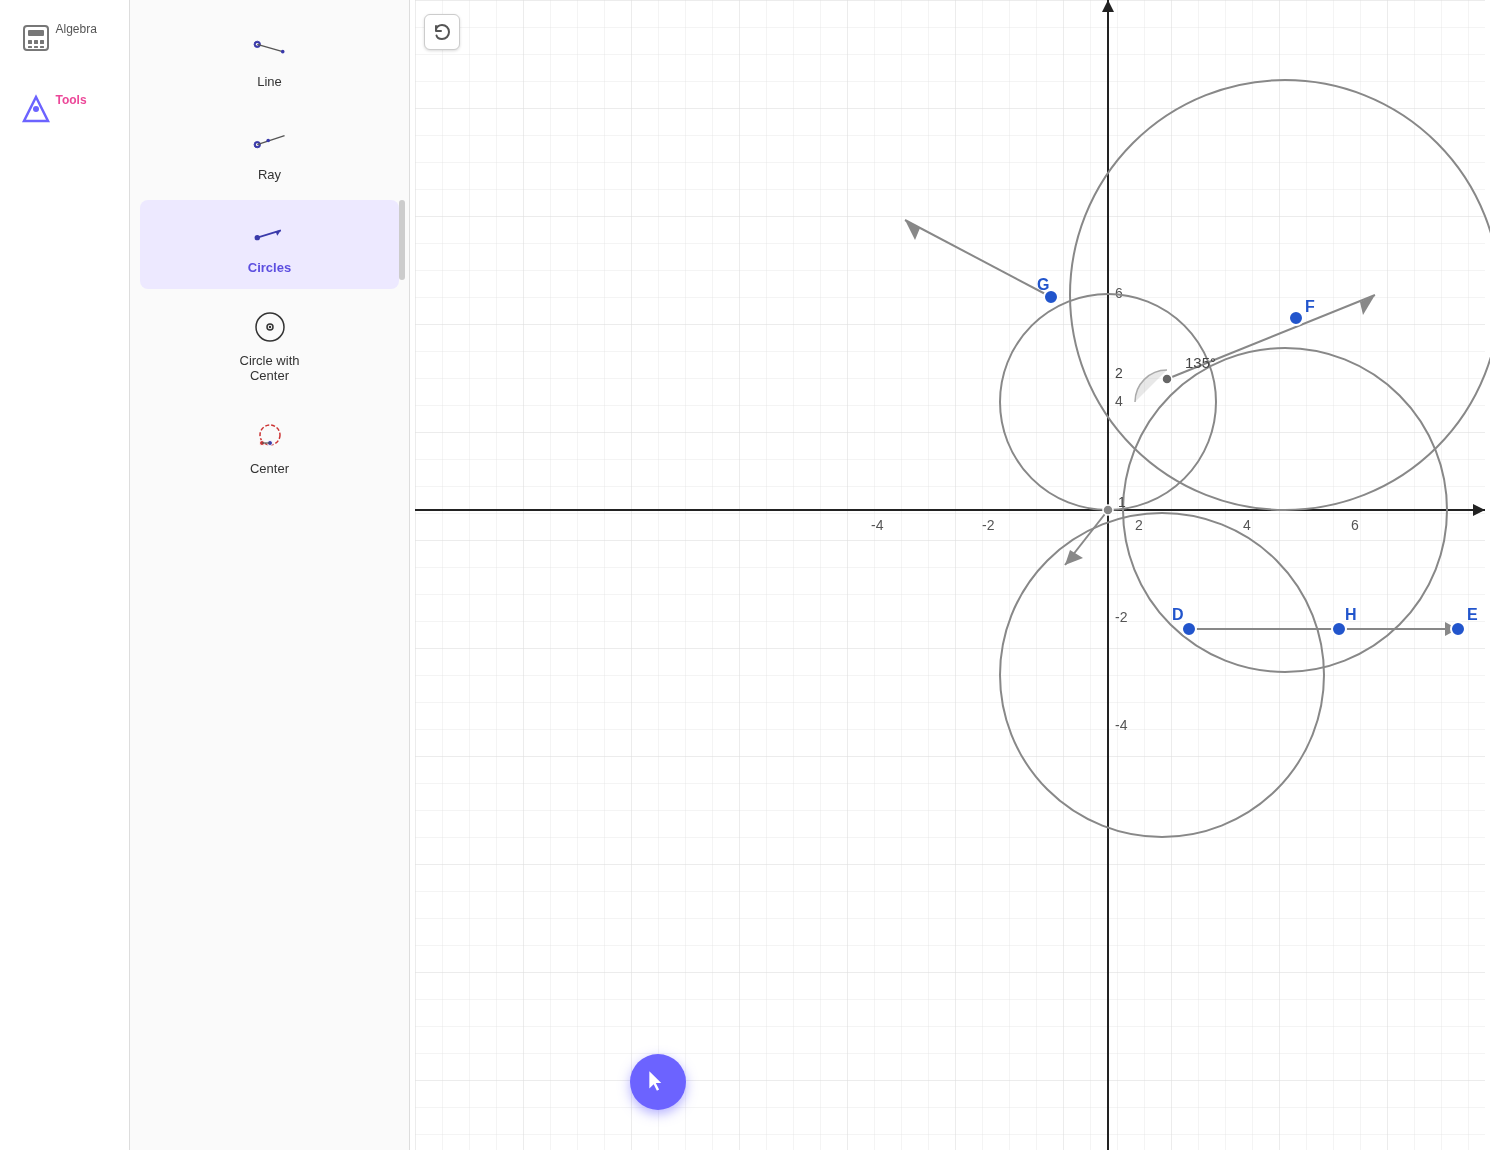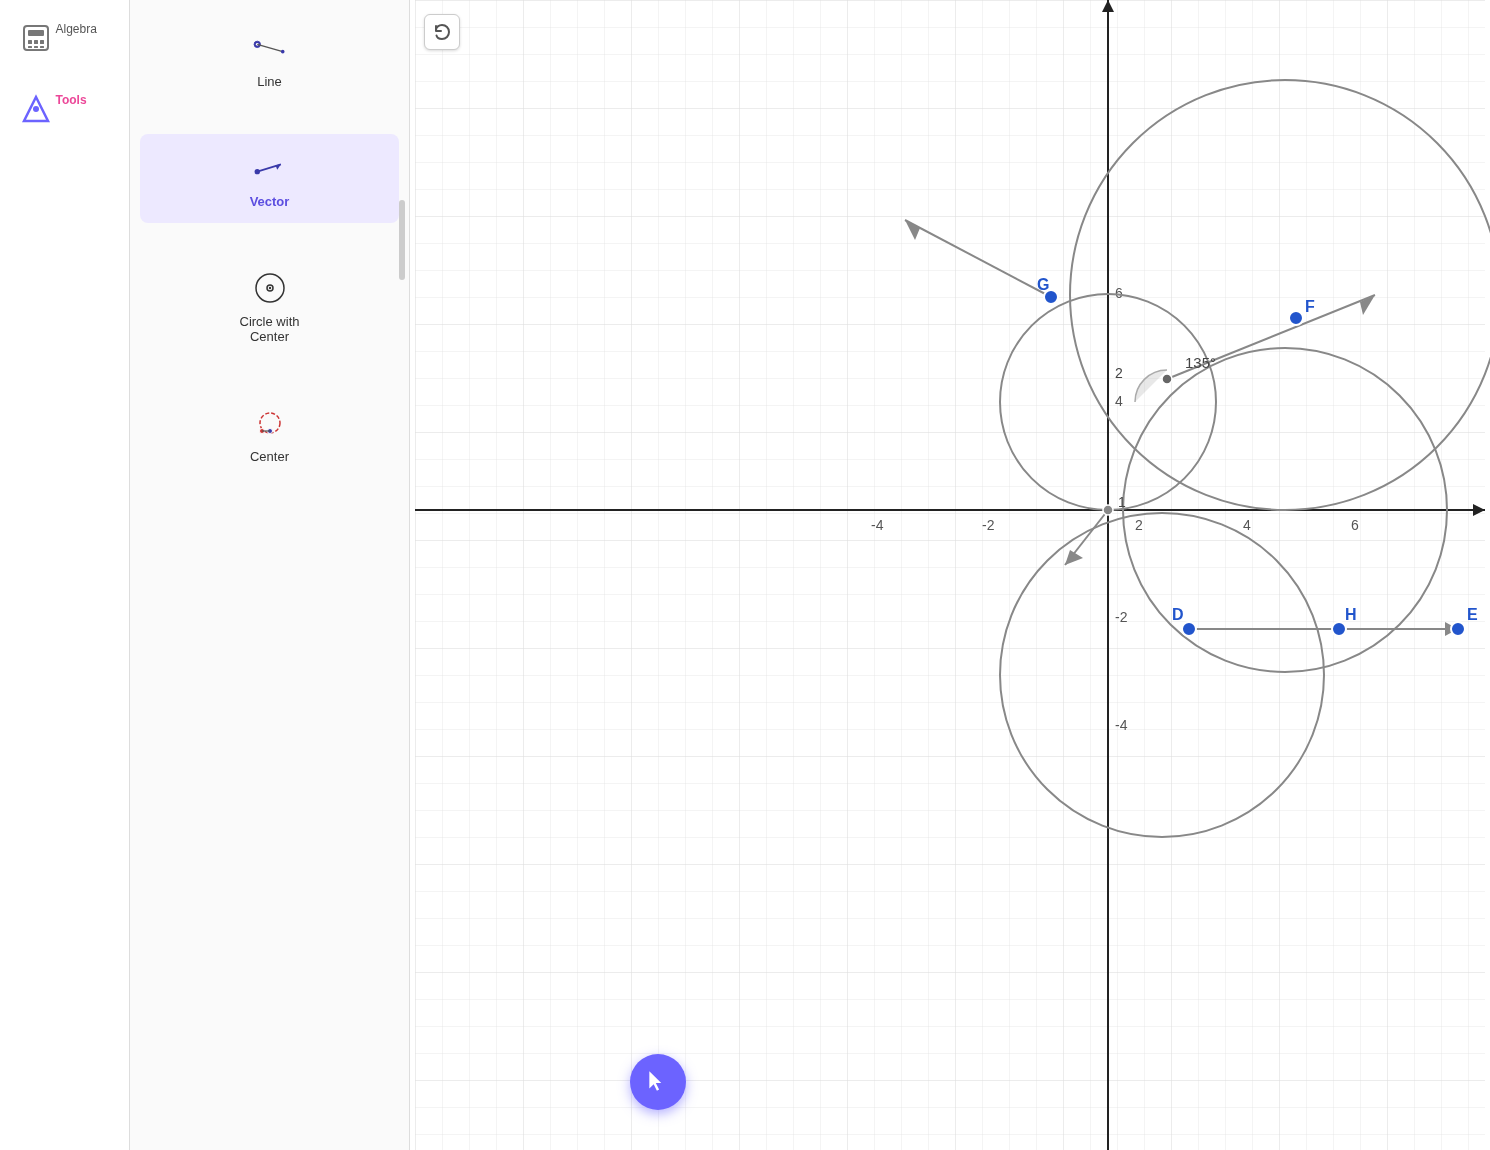--- a/index.html
+++ b/index.html
@@ -148,44 +148,55 @@
     <span class="icon">
       <svg width="32" height="32" viewBox="0 0 32 32" fill="none" xmlns="http://www.w3.org/2000/svg">
         <polygon points="16,4 28,28 4,28" stroke="#6c63ff" stroke-width="2.5" fill="none"></polygon>
         <circle cx="16" cy="16" r="3" fill="#6c63ff"></circle>
       </svg>
     </span>
     <span class="label" style="color:#ec4899; font-weight:bold;">Tools</span>
   </div>
 </div>
 
-<div class="tool-panel" style="position:relative;gap:27px;">
+<div class="tool-panel" style="position:relative;">
 
   <div class="tool-item">
     <div class="tool-icon">
       <svg width="44" height="24" viewBox="0 0 44 24">
         <circle cx="8" cy="8" r="3.5" fill="#3a3aaa" stroke="#3a3aaa"></circle>
         <circle cx="8" cy="8" r="1.5" fill="white"></circle>
         <line x1="8" y1="8" x2="36" y2="16" stroke="#555" stroke-width="1.5"></line>
         <circle cx="36" cy="16" r="2" fill="#3a3aaa"></circle>
       </svg>
     </div>
     <span class="tool-label">Line</span>
   </div>
 
+  <div class="tool-item">
+    <div class="tool-icon">
+      <svg width="44" height="24" viewBox="0 0 44 24">
+        <circle cx="8" cy="16" r="3.5" fill="#3a3aaa" stroke="#3a3aaa"></circle>
+        <circle cx="8" cy="16" r="1.5" fill="white"></circle>
+        <line x1="8" y1="16" x2="38" y2="6" stroke="#555" stroke-width="1.5"></line>
+        <circle cx="20" cy="11.5" r="2" fill="#3a3aaa"></circle>
+      </svg>
+    </div>
+    <span class="tool-label">Ray</span>
+  </div>
 
   <div class="tool-item active">
     <div class="tool-icon">
       <svg width="44" height="24" viewBox="0 0 44 24">
         <circle cx="8" cy="16" r="3" fill="#3a3aaa"></circle>
         <line x1="8" y1="16" x2="34" y2="8" stroke="#3a3aaa" stroke-width="1.8"></line>
         <polygon points="34,8 28,9 30,14" fill="#3a3aaa"></polygon>
       </svg>
     </div>
-    <span class="tool-label" style="color:#5c4ee0; font-weight:bold;">Vector</span>
+    <span class="tool-label" style="color:#5c4ee0; font-weight:bold;">Circles</span>
   </div>
 
 
   <div class="tool-item">
     <div class="tool-icon">
       <svg width="40" height="40" viewBox="0 0 40 40">
         <circle cx="20" cy="20" r="14" stroke="#333" stroke-width="1.5" fill="none"></circle>
         <circle cx="20" cy="20" r="3" fill="none" stroke="#333" stroke-width="1.5"></circle>
         <circle cx="20" cy="20" r="1.2" fill="#333"></circle>
       </svg>

